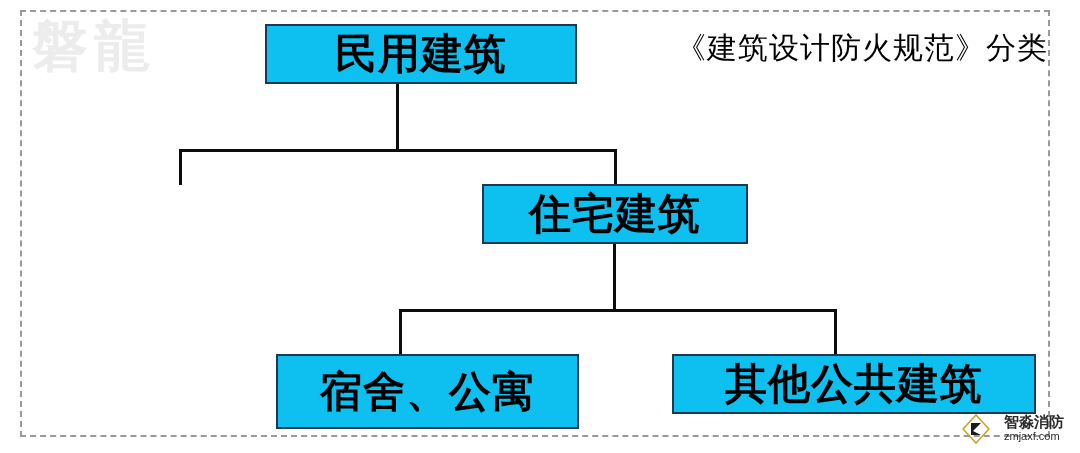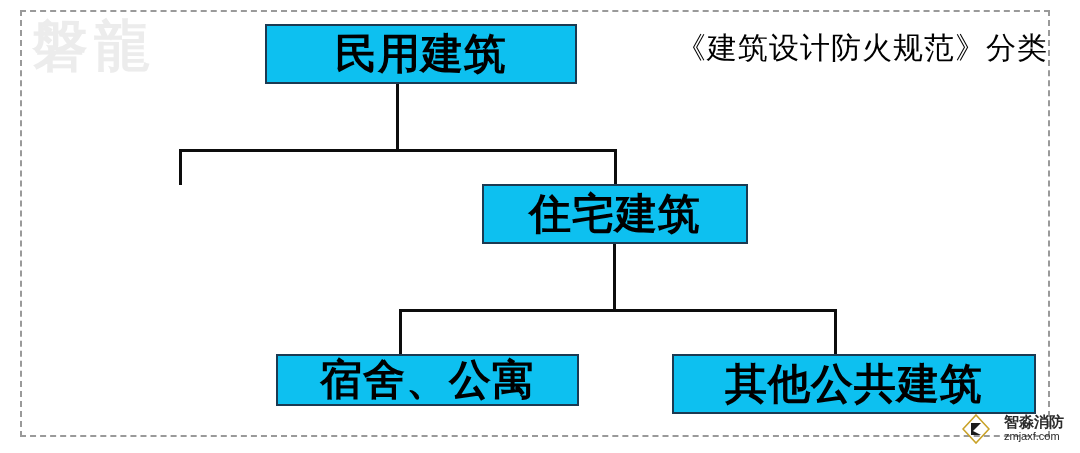--- a/index.html
+++ b/index.html
@@ -66,21 +66,21 @@
     justify-content: center;
     color: #000000;
     font-weight: bold;
     letter-spacing: 1px;
     white-space: nowrap;
     font-family: "DejaVu Sans", "Liberation Sans", sans-serif;
   }
   #node-root   { left: 265px; top: 24px;  width: 312px; height: 60px; font-size: 42px; }
   #node-res    { left: 46px;  top: 184px; width: 266px; height: 60px; font-size: 42px; }
   #node-pub    { left: 482px; top: 184px; width: 266px; height: 60px; font-size: 42px; }
-  #node-dorm   { left: 276px; top: 354px; width: 303px; height: 52px; font-size: 42px; }
+  #node-dorm   { left: 276px; top: 354px; width: 303px; height: 75px; font-size: 42px; }
   #node-other  { left: 672px; top: 354px; width: 364px; height: 60px; font-size: 42px; }
 
   
   .line-v, .line-h {
     position: absolute;
     background: #0d0d0d;
   }
   .line-v { width: 3px; }
   .line-h { height: 3px; }
 

